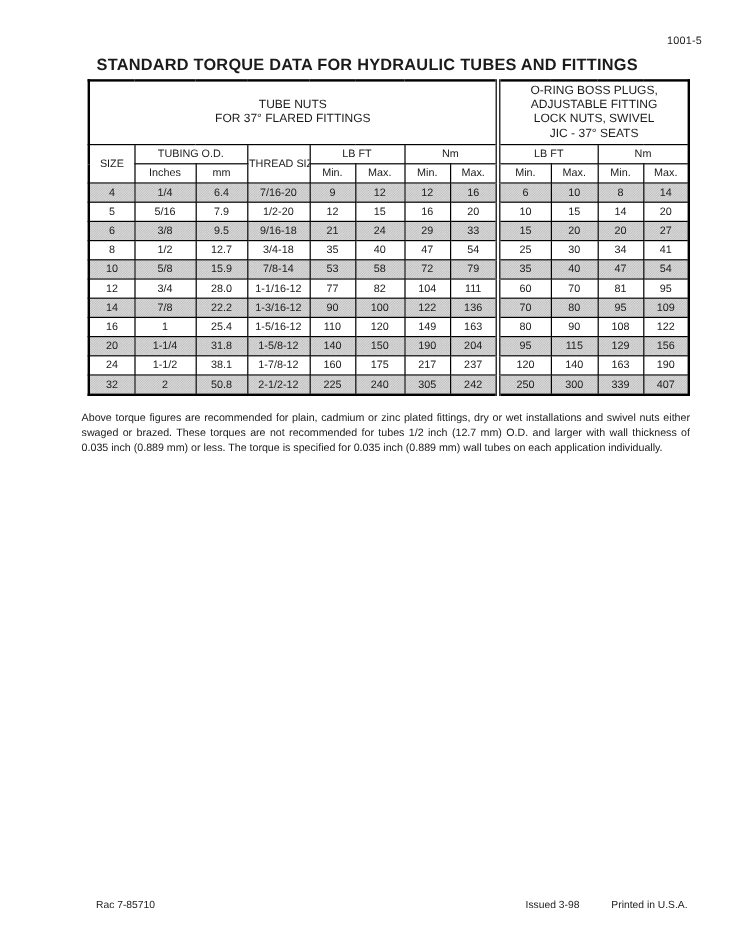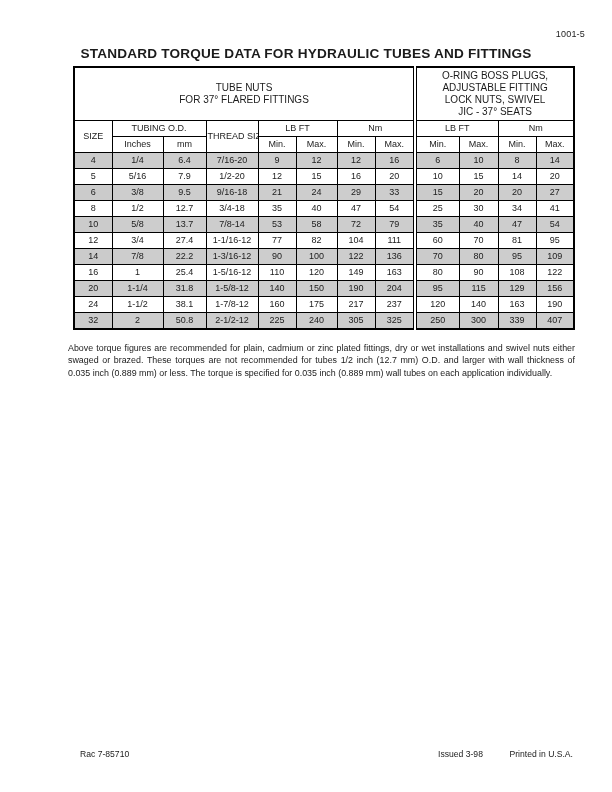--- a/index.html
+++ b/index.html
@@ -171,35 +171,35 @@
           <td>47</td>
           <td>54</td>
           <td class="dbl">25</td>
           <td>30</td>
           <td>34</td>
           <td>41</td>
         </tr>
         <tr class="shaded">
           <td>10</td>
           <td>5/8</td>
-          <td>13.7</td>
+          <td>15.9</td>
           <td>7/8-14</td>
           <td>53</td>
           <td>58</td>
           <td>72</td>
           <td>79</td>
           <td class="dbl">35</td>
           <td>40</td>
           <td>47</td>
           <td>54</td>
         </tr>
         <tr>
           <td>12</td>
           <td>3/4</td>
-          <td>27.4</td>
+          <td>28.0</td>
           <td>1-1/16-12</td>
           <td>77</td>
           <td>82</td>
           <td>104</td>
           <td>111</td>
           <td class="dbl">60</td>
           <td>70</td>
           <td>81</td>
           <td>95</td>
         </tr>
@@ -260,21 +260,21 @@
           <td>190</td>
         </tr>
         <tr class="shaded">
           <td>32</td>
           <td>2</td>
           <td>50.8</td>
           <td>2-1/2-12</td>
           <td>225</td>
           <td>240</td>
           <td>305</td>
-          <td>325</td>
+          <td>242</td>
           <td class="dbl">250</td>
           <td>300</td>
           <td>339</td>
           <td>407</td>
         </tr>
       </tbody>
   </table>
 
   <p class="footnote">Above torque figures are recommended for plain, cadmium or zinc plated fittings, dry or wet installations and swivel nuts either swaged or brazed. These torques are not recommended for tubes 1/2 inch (12.7 mm) O.D. and larger with wall thickness of 0.035 inch (0.889 mm) or less. The torque is specified for 0.035 inch (0.889 mm) wall tubes on each application individually.</p>
 

